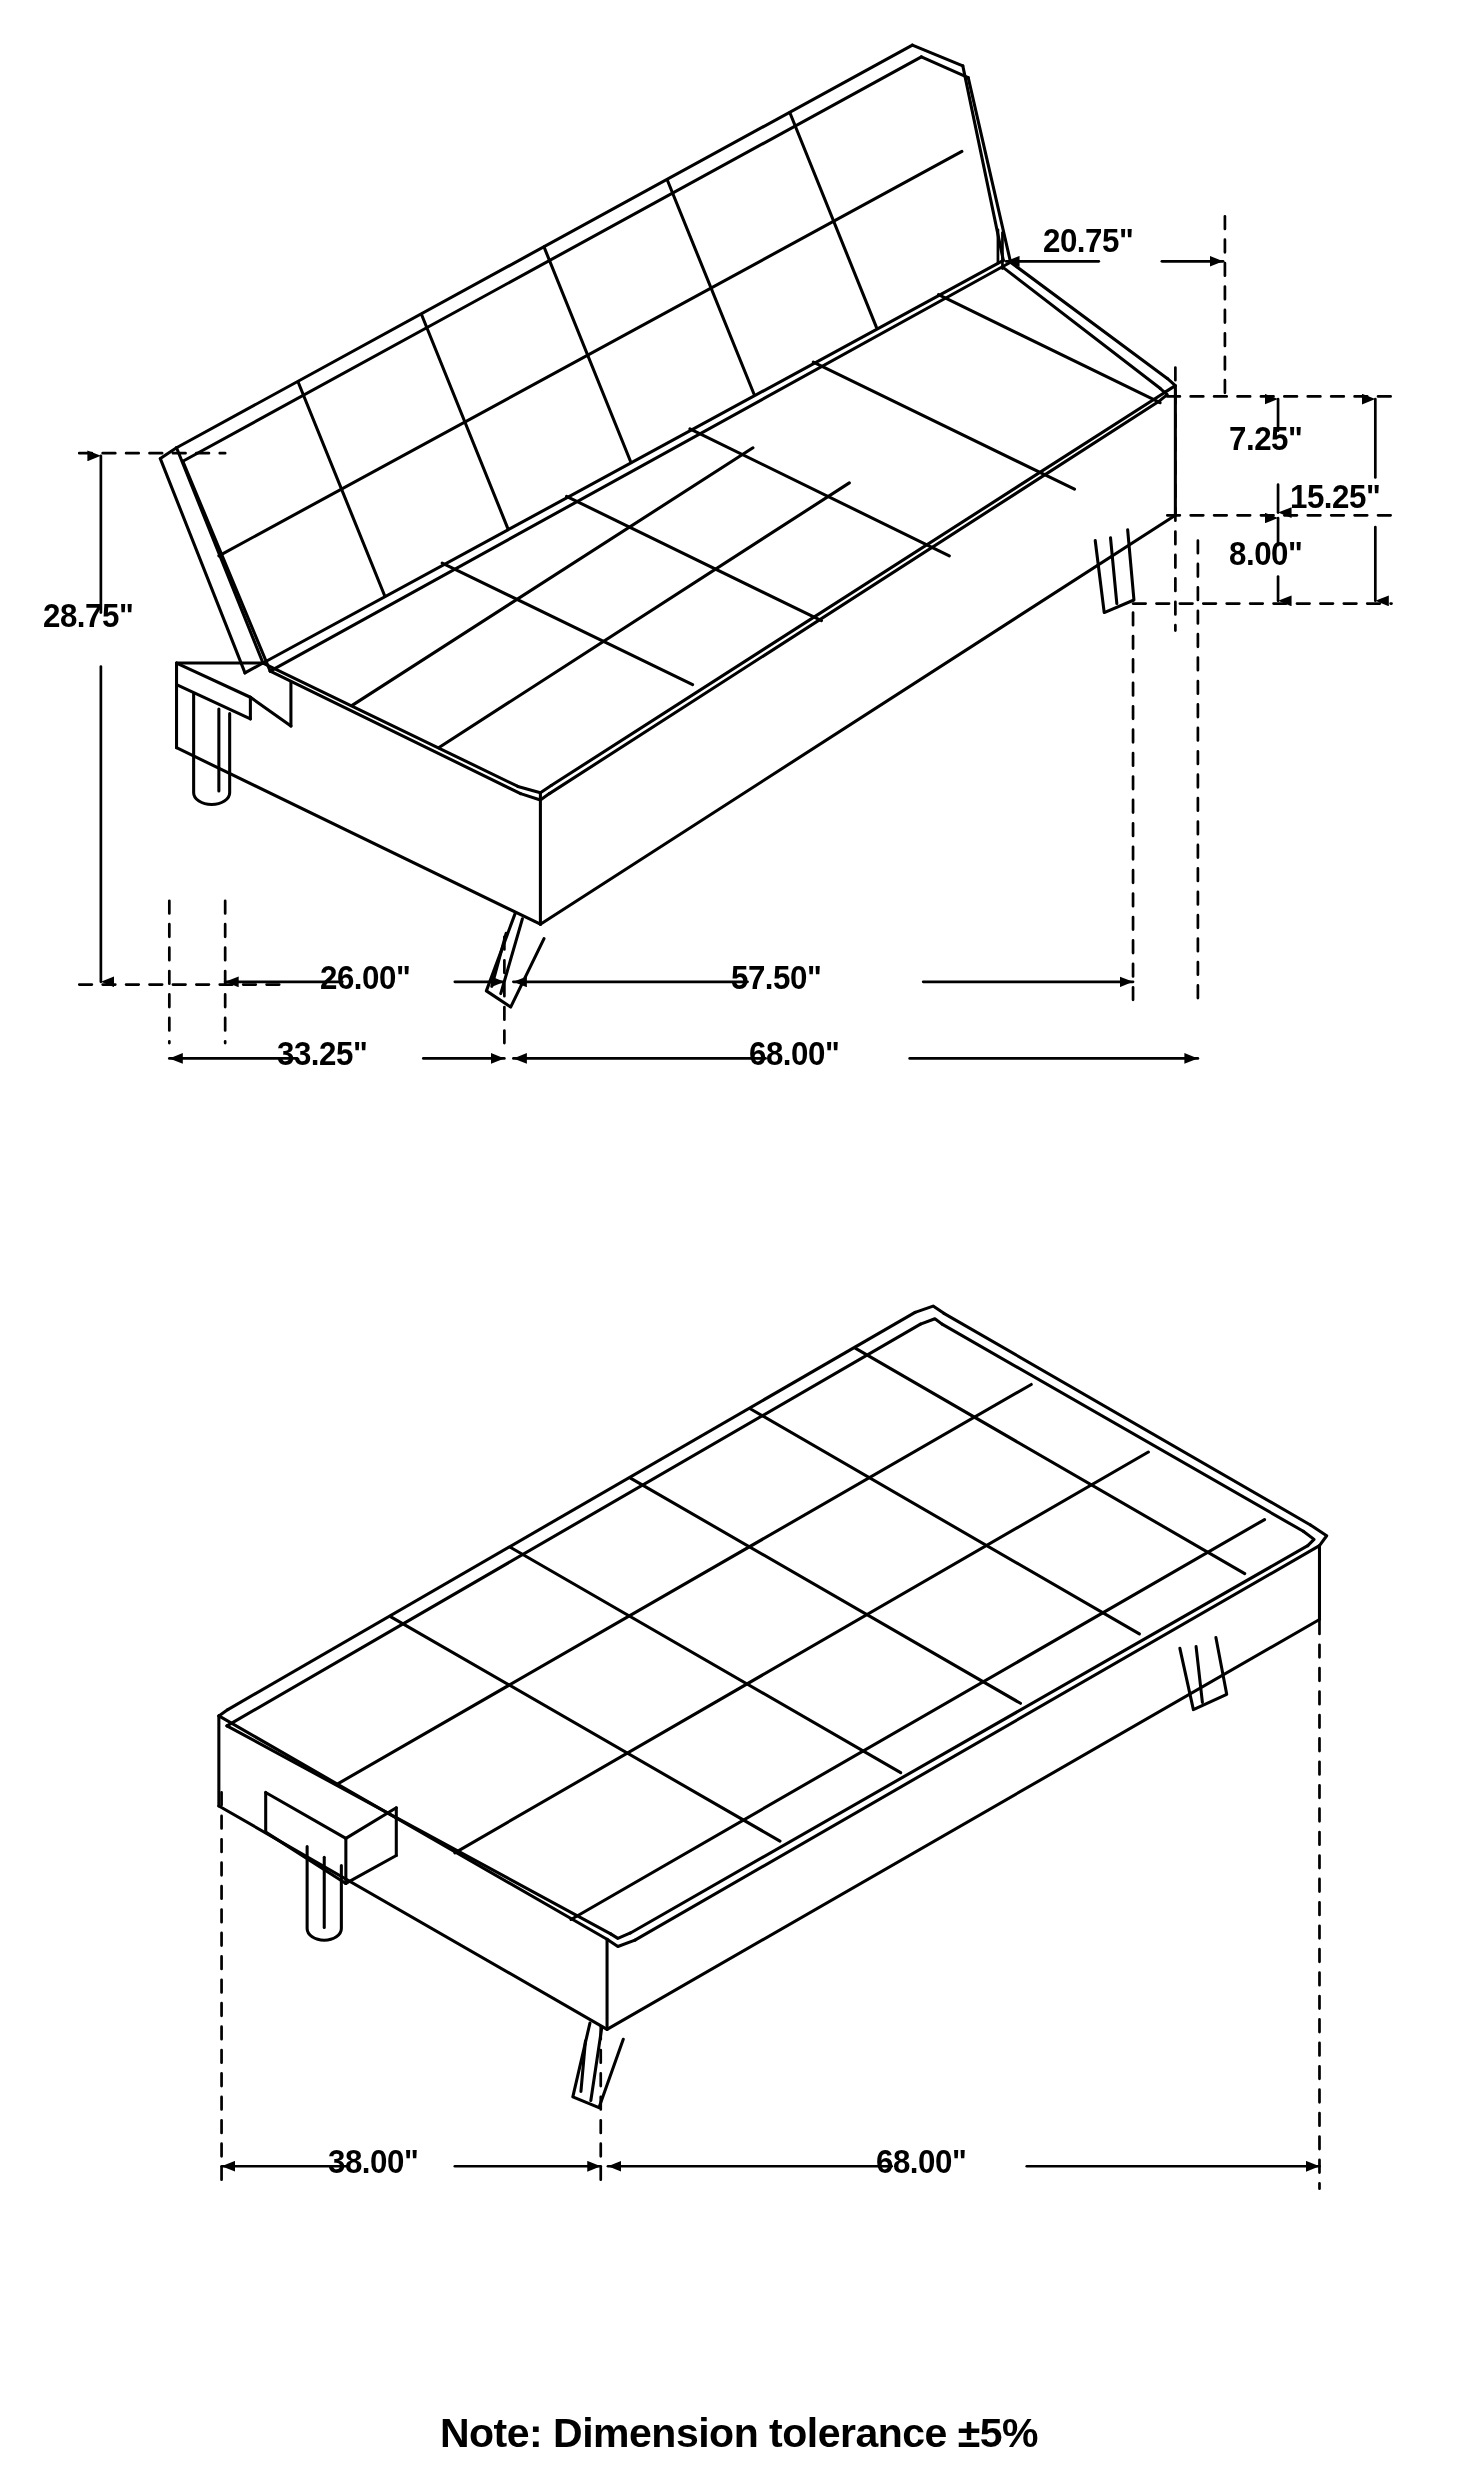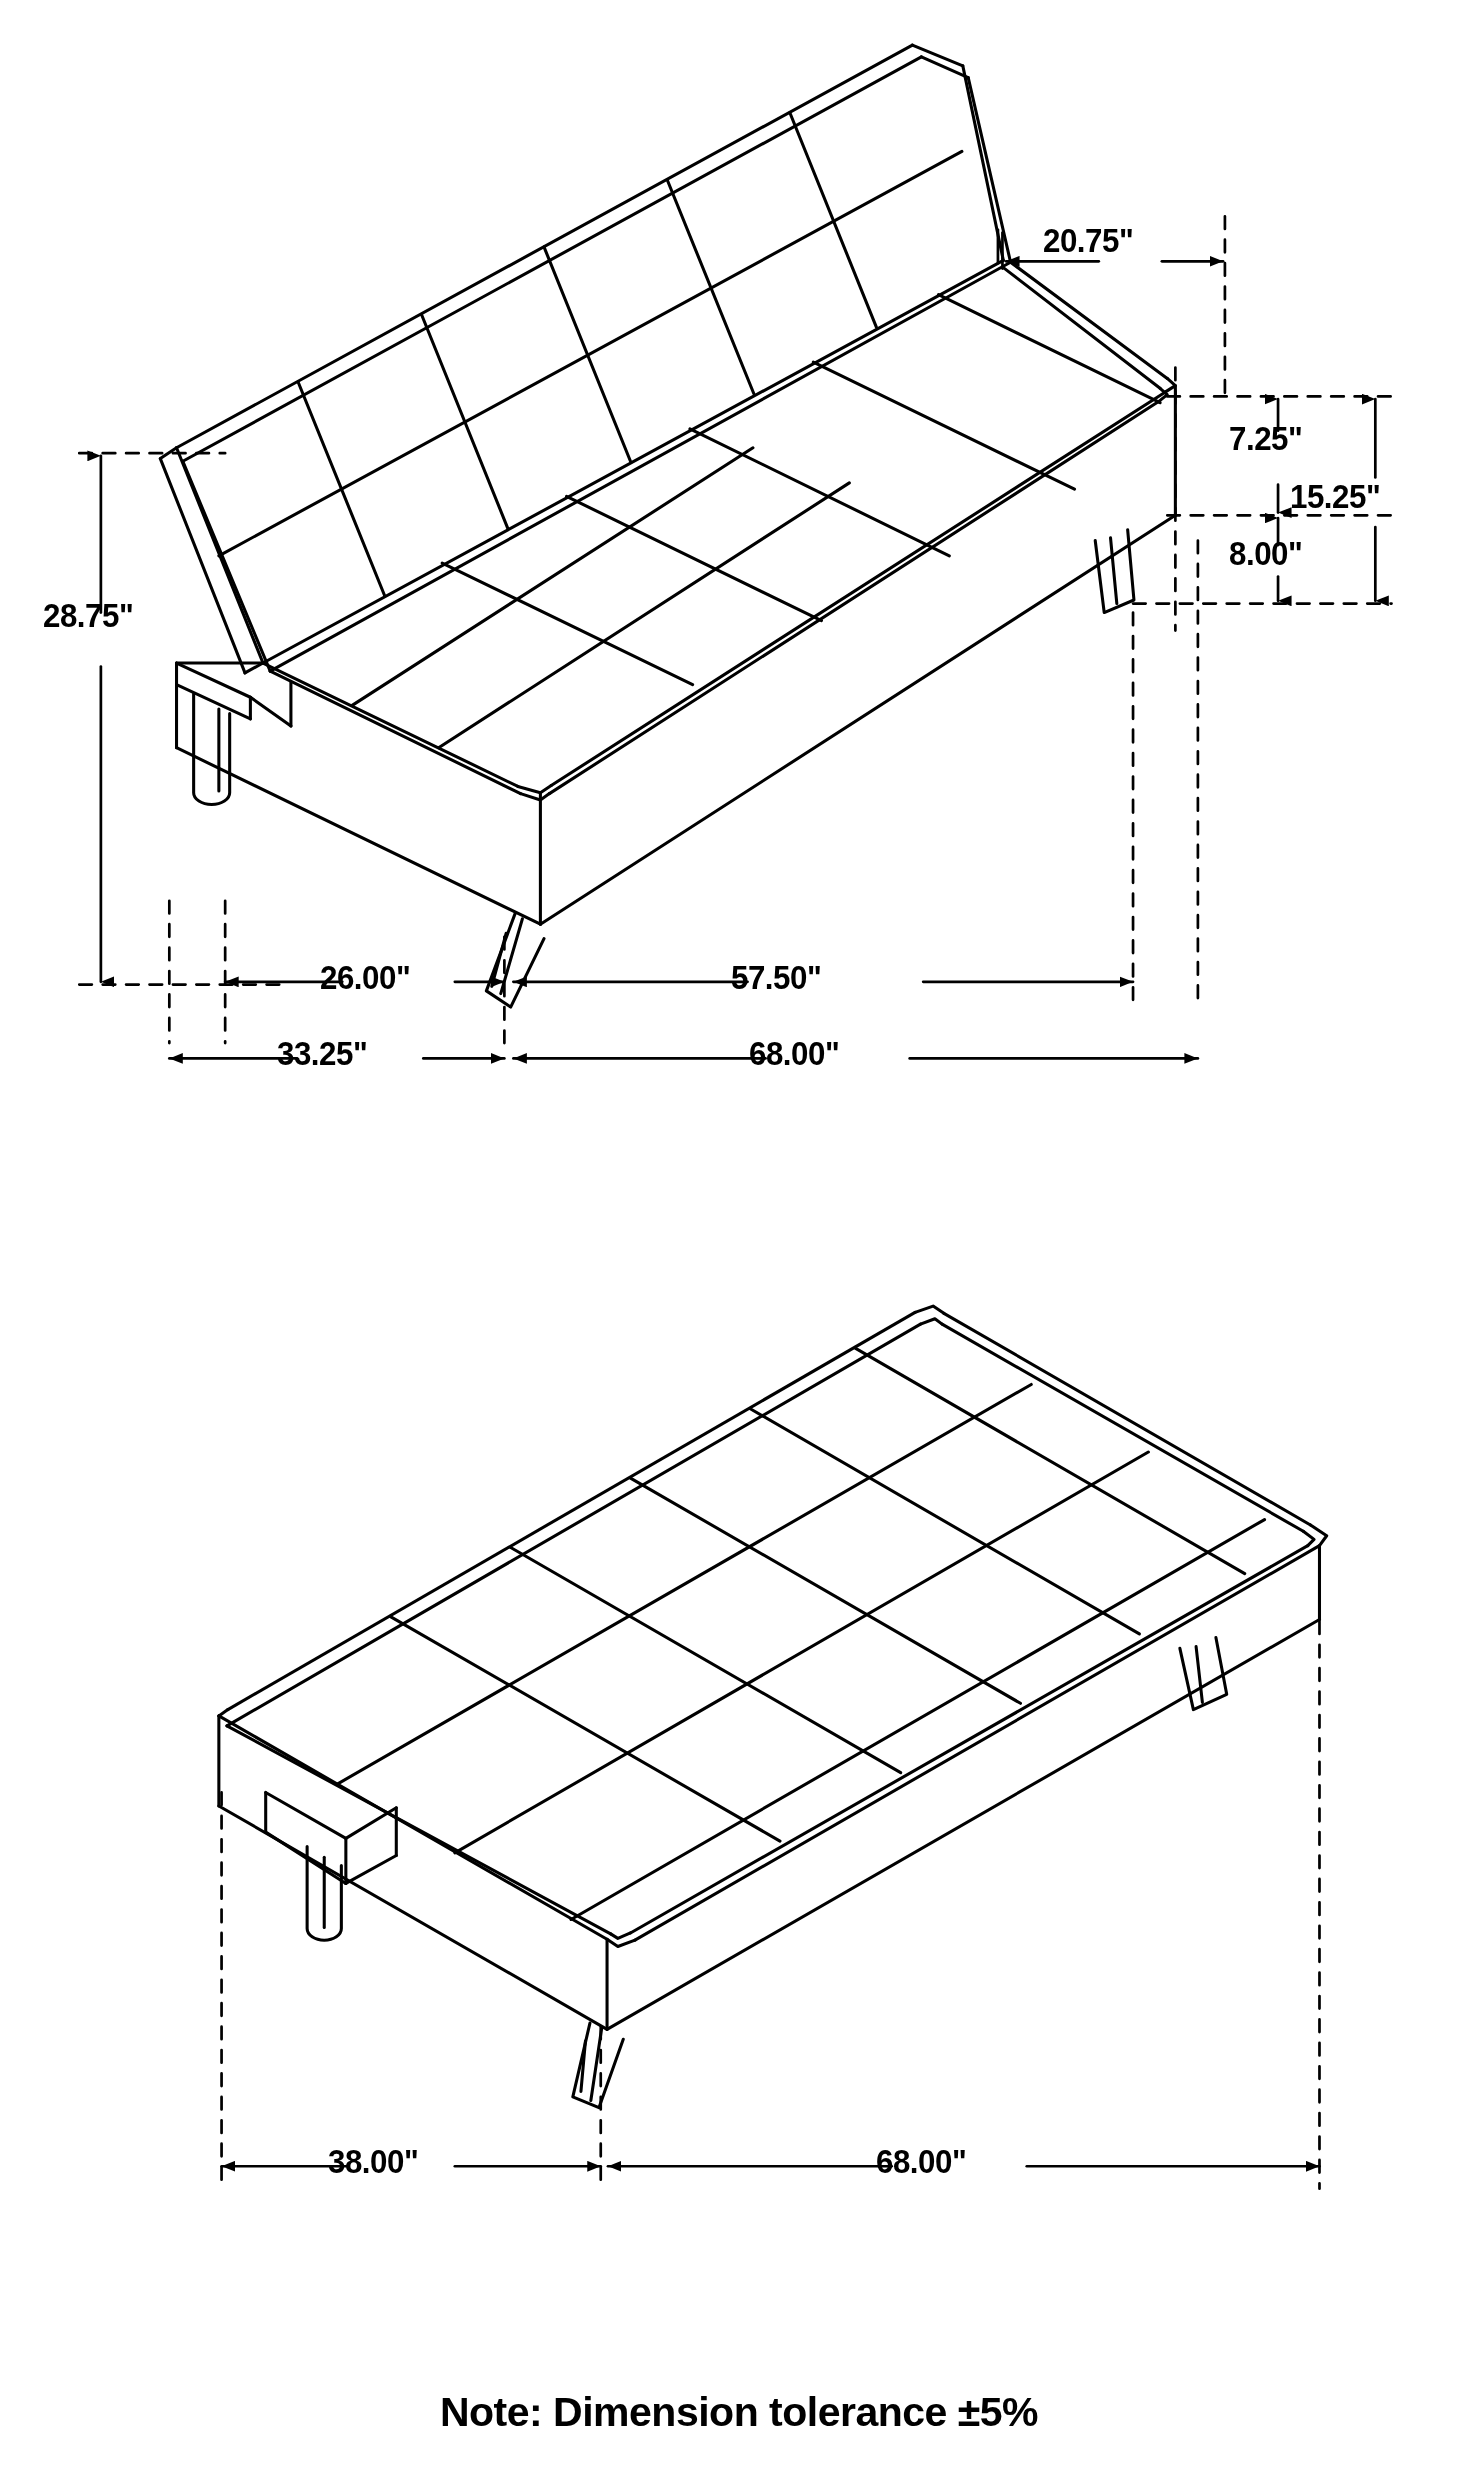--- a/index.html
+++ b/index.html
@@ -40,20 +40,21 @@
   .note {
     position: absolute;
     left: 0;
     width: 1478px;
     text-align: center;
     font-family: "Liberation Sans", sans-serif;
     font-weight: bold;
     font-size: 41px;
     color: #000000;
     letter-spacing: -0.5px;
+    margin-top: 21px;
   }
 </style>
 </head>
 <body>
 
 <div id="sheet">
 
   <svg class="drawing" viewBox="0 0 1641 2761">
     <defs>
       <marker id="arr-r" markerWidth="16" markerHeight="12" refX="15" refY="6" orient="auto" markerUnits="userSpaceOnUse">

